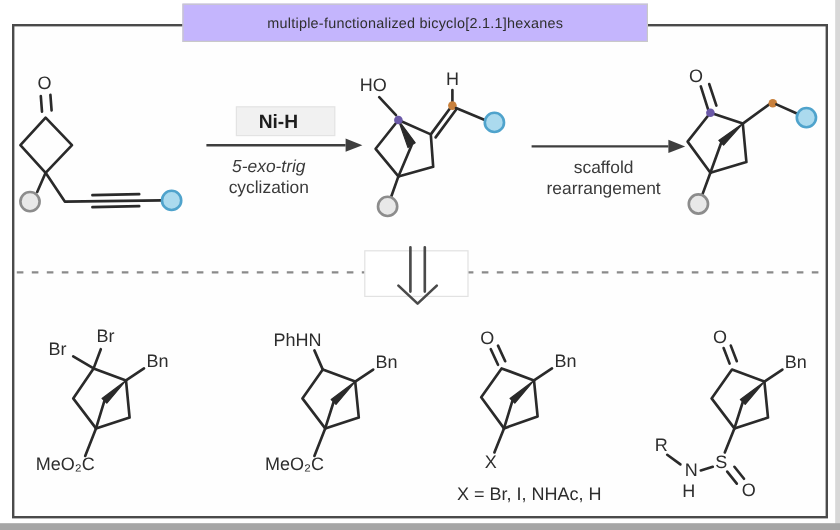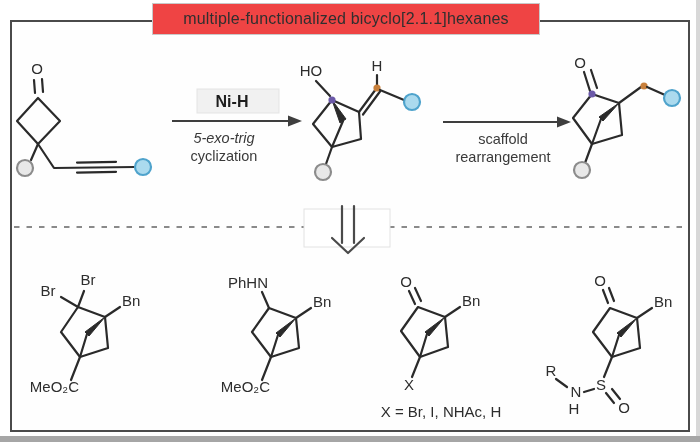--- a/index.html
+++ b/index.html
@@ -7,23 +7,23 @@
     width:700px;height:442px;position:relative;background:#ffffff;
     font-family:"Liberation Sans",sans-serif;color:var(--text,#2d2d2d);
     overflow:hidden;
   }
   .frame{
     position:absolute;left:10px;top:20px;width:676px;height:408px;
     border:2px solid var(--frame-border,#4a4a4a);background:#fefefe;z-index:1;
   }
   .title-box{
     position:absolute;left:152px;top:3px;width:386px;height:30px;
-    background:#ef4444;border:1px solid #c9c9c9;z-index:3;
+    background:#c4b5fd;border:1px solid #c9c9c9;z-index:3;
     display:flex;align-items:center;justify-content:center;
-    font-size:16px;color:#2f2f2f;letter-spacing:.2px;
+    font-size:12px;color:#2f2f2f;letter-spacing:.2px;
   }
   svg.scheme{position:absolute;left:0;top:0;z-index:2;}
   .bond{stroke:var(--bond,#2a2a2a);stroke-width:2.2;fill:none;stroke-linecap:round;stroke-linejoin:round;}
   .ring{stroke:var(--bond,#2a2a2a);stroke-width:2.2;fill:none;stroke-linejoin:round;}
   .wedge{fill:var(--bond,#2a2a2a);stroke:var(--bond,#2a2a2a);stroke-width:1;stroke-linejoin:round;}
   .atom{font-size:15px;fill:var(--text,#2d2d2d);text-anchor:middle;}
   .ta-start{text-anchor:start;}
   .ta-end{text-anchor:end;}
   .reagent{font-size:16px;font-weight:bold;fill:#1d1d1d;text-anchor:middle;}
   .cond{font-size:14.5px;fill:#3a3a3a;text-anchor:middle;}

